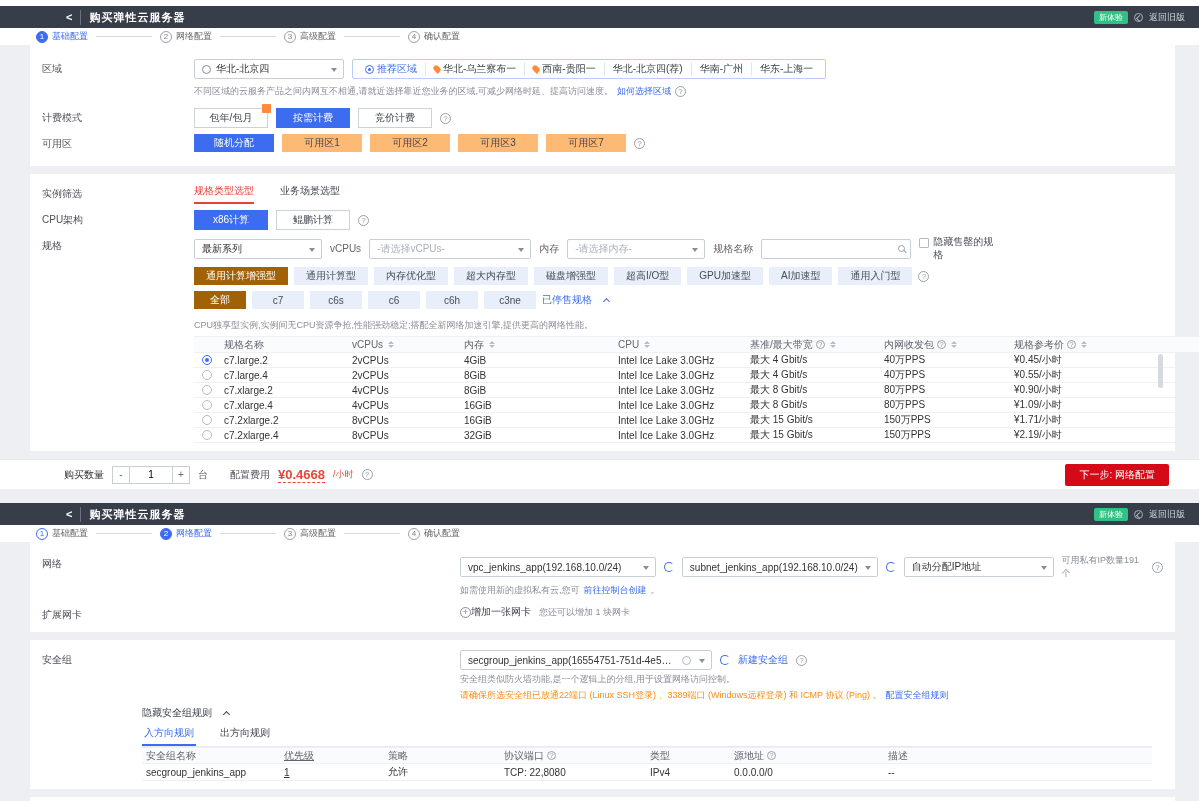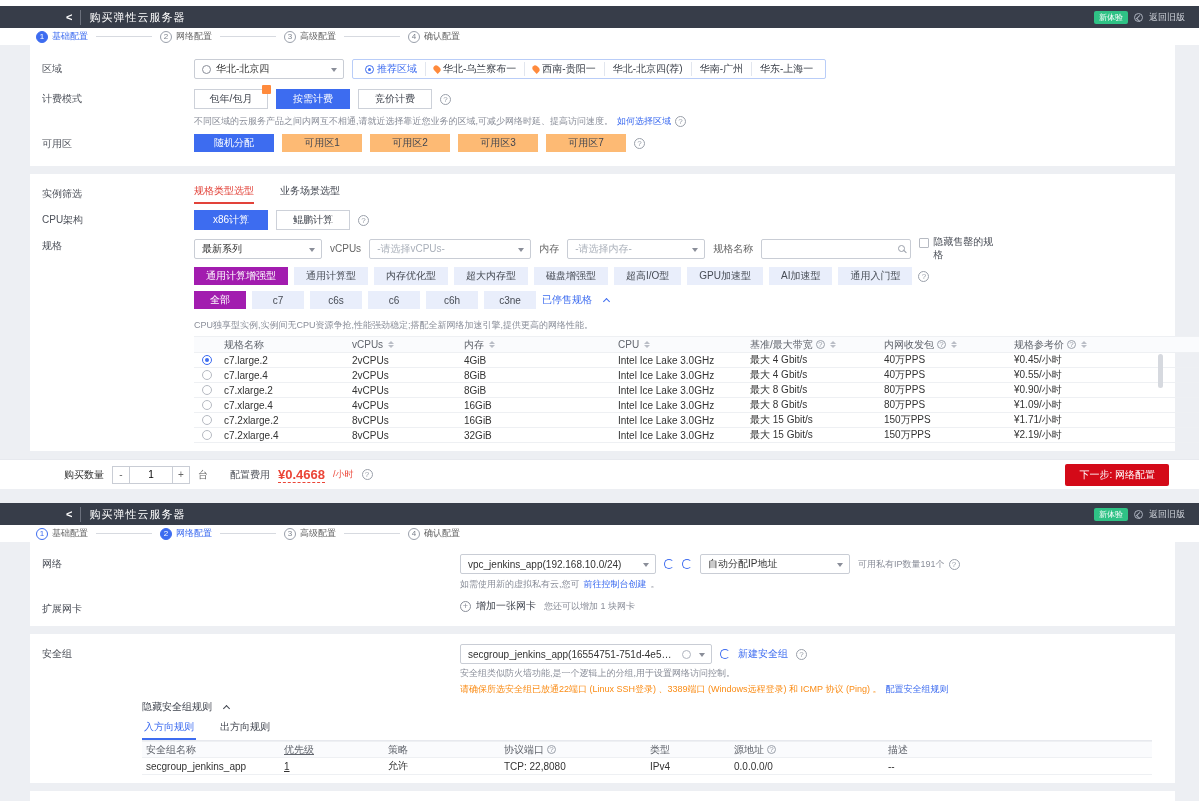--- a/index.html
+++ b/index.html
@@ -2,21 +2,21 @@
 <html><head>
 <meta charset="utf-8">
 <style>
   * { box-sizing: border-box; margin: 0; padding: 0; }
   body { margin:0; background:#fff; }
   .page { width:1199px; height:801px; overflow:hidden; background:#edeff3;
           font-family:"Liberation Sans","DejaVu Sans",sans-serif; font-size:10px; color:#333; }
   .topgap { height:6px; background:#fff; }
   .bar { height:22px; background:#373d49; color:#fff; display:flex; align-items:center; padding:0 14px 0 66px; font-size:11px; }
   .back { cursor:pointer; font-weight:bold; margin-right:8px; }
-  .bar-title { border-left:1px solid #6b707c; padding-left:8px; font-weight:normal; letter-spacing:1px; }
+  .bar-title { border-left:1px solid #6b707c; padding-left:8px; font-weight:bold; letter-spacing:1px; }
   .bar-right { margin-left:auto; display:flex; align-items:center; gap:6px; }
   .badge { background:#2fc285; color:#fff; font-size:8px; padding:1px 5px; border-radius:2px; }
   .old-icon { width:9px; height:9px; border:1px solid #aab0bc; border-radius:50%; position:relative; }
   .old-icon::after { content:""; position:absolute; left:2px; top:2px; border-top:1px solid #aab0bc; border-left:1px solid #aab0bc; width:4px; height:4px; transform:rotate(-45deg); }
   .old-link { color:#cfd3da; font-size:9px; cursor:pointer; }
   .steps { height:17px; background:#fff; display:flex; align-items:center; padding-left:36px; gap:8px; }
   .step { display:flex; align-items:center; gap:4px; }
   .stc { width:12px; height:12px; border-radius:50%; border:1px solid #9aa0ab; color:#7b818c; font-size:8px; display:flex; align-items:center; justify-content:center; }
   .step.active .stc { background:#3d6cf0; border-color:#3d6cf0; color:#fff; }
   .step.done .stc { border-color:#3d6cf0; color:#3d6cf0; }
@@ -45,21 +45,21 @@
   .fire { width:6px; height:8px; background:#ff8a3c; border-radius:50% 50% 50% 0; transform:rotate(-45deg); flex:none; }
   .btn-t { position:relative; height:20px; min-width:74px; padding:0 10px; border:1px solid #cdd1d9; background:#fff; display:inline-flex; align-items:center; justify-content:center; cursor:pointer; color:#40454f; }
   .btn-t.on { background:#3d6cf0; border-color:#3d6cf0; color:#fff; }
   .promo { position:absolute; top:-5px; right:-4px; width:9px; height:9px; background:#ff8a3c; border-radius:1px; }
   .azb { height:18px; min-width:80px; padding:0 10px; background:#fdba74; display:inline-flex; align-items:center; justify-content:center; color:#40454f; cursor:pointer; }
   .azb.on { background:#3d6cf0; color:#fff; }
   .ft-tabs { display:flex; gap:26px; }
   .ft-tab { padding-bottom:4px; color:#40454f; cursor:pointer; }
   .ft-tab.on { color:#e2433a; border-bottom:2px solid #e2433a; }
   .pill { height:18px; padding:0 12px; background:#e9eefb; color:#474c55; display:inline-flex; align-items:center; cursor:pointer; white-space:nowrap; }
-  .pill.on { background:#a21caf; color:#fff; }
+  .pill.on { background:#a16207; color:#fff; }
   .inp { height:20px; border:1px solid #c9cdd5; border-radius:2px; width:150px; padding:0 18px 0 6px; font-size:10px; }
   .inpwrap { position:relative; display:inline-flex; align-items:center; }
   .mag { position:absolute; right:6px; width:7px; height:7px; border:1px solid #9aa0aa; border-radius:50%; }
   .mag::after { content:""; position:absolute; width:4px; height:1px; background:#9aa0aa; right:-3px; bottom:-1px; transform:rotate(45deg); }
   .cbrow { display:flex; align-items:flex-start; gap:4px; }
   .cb { width:10px; height:10px; border:1px solid #b6bac2; border-radius:1px; background:#fff; flex:none; margin-top:2px; cursor:pointer; }
   .cbl { width:64px; line-height:1.25; color:#4c5059; }
   .stopped { color:#3d6cf0; display:inline-flex; align-items:center; gap:12px; cursor:pointer; }
   .caret-up { width:5px; height:5px; border-left:1px solid; border-top:1px solid; transform:rotate(45deg); display:inline-block; margin-top:2px; }
   .desc { color:#8a8e99; font-size:9px; margin:4px 0 2px; }
@@ -84,21 +84,21 @@
   .sq-inp { width:42px; height:18px; border:1px solid #c9cdd5; border-left:none; border-right:none; text-align:center; font-size:10px; }
   .unit { color:#666; }
   .fee-lbl { margin-left:14px; color:#4c5059; }
   .price-big { color:#eb4537; font-size:13px; font-weight:bold; border-bottom:1px dashed #eb4537; }
   .price-sm { color:#eb4537; font-size:9px; }
   .next-btn { margin-left:auto; background:#d40a18; color:#fff; height:22px; padding:0 14px; display:flex; align-items:center; border-radius:2px; cursor:pointer; }
   .note { color:#8a8e99; font-size:9px; display:flex; align-items:center; gap:4px; }
   .link { color:#3d6cf0; cursor:pointer; }
   .orange { color:#fa8c16; }
   .gap { height:14px; }
-  .addnic { display:flex; align-items:center; gap:5px; color:#40454f; cursor:pointer; }
+  .addnic { display:flex; align-items:center; color:#40454f; cursor:pointer; }
   .plus-ic { width:11px; height:11px; border:1px solid #8a8e99; border-radius:50%; color:#8a8e99; font-size:9px; display:flex; align-items:center; justify-content:center; }
   .plus-ic::after { content:"+"; margin-top:-1px; }
   .sg-col { display:flex; flex-direction:column; gap:3px; }
   .sg-block { margin-left:100px; margin-top:4px; }
   .sg-tabs { display:flex; gap:22px; border-bottom:1px solid #e7e9ee; width:1010px; }
   .sg-tab { padding:3px 2px 4px; color:#40454f; cursor:pointer; }
   .sg-tab.on { color:#3d6cf0; border-bottom:2px solid #3d6cf0; }
   .sg-tbl { width:1010px; }
   .s-name{width:138px;flex:none;} .s-pri{width:104px;flex:none;text-decoration:underline;} .s-pol{width:116px;flex:none;}
   .s-port{width:146px;flex:none;} .s-type{width:84px;flex:none;} .s-src{width:154px;flex:none;} .s-desc{flex:1;}
@@ -169,41 +169,41 @@
               </span>
             <span class="qi">
                 <span>华南-广州</span>
               </span>
             <span class="qi">
                 <span>华东-上海一</span>
               </span>
           </span>
         </div>
       </div>
-      <div class="row" style="margin-top:10px">
-        <div class="lbl">计费模式</div>
-        <div class="ctl">
-          <span class="btn-t">
-              <span>包年/包月</span>
-              <span class="promo"></span>
-            </span>
-          <span class="btn-t on">
-              <span>按需计费</span>
-            </span>
-          <span class="btn-t">
-              <span>竞价计费</span>
-            </span>
-          <span class="help"></span>
-        </div>
-      </div>
       <div class="row" style="margin-top:2px">
         <div class="lbl"></div>
         <div class="note">
           <span>不同区域的云服务产品之间内网互不相通,请就近选择靠近您业务的区域,可减少网络时延、提高访问速度。</span>
           <span class="link">如何选择区域</span>
+          <span class="help"></span>
+        </div>
+      </div>
+      <div class="row" style="margin-top:10px">
+        <div class="lbl">计费模式</div>
+        <div class="ctl">
+          <span class="btn-t">
+              <span>包年/包月</span>
+              <span class="promo"></span>
+            </span>
+          <span class="btn-t on">
+              <span>按需计费</span>
+            </span>
+          <span class="btn-t">
+              <span>竞价计费</span>
+            </span>
           <span class="help"></span>
         </div>
       </div>
       <div class="row">
         <div class="lbl">可用区</div>
         <div class="ctl">
           <span class="azb on">随机分配</span>
           <span class="azb">可用区1</span>
           <span class="azb">可用区2</span>
           <span class="azb">可用区3</span>
@@ -473,20 +473,23 @@
     </div>
 
     <div class="card">
       <div class="row" style="margin:4px 0">
         <div class="lbl">网络</div>
         <div class="ctl">
           <span class="sel" style="width:196px">
               <span>vpc_jenkins_app(192.168.10.0/24)</span>
             </span>
           <span class="refresh"></span>
+          <span class="sel" style="width:196px">
+              <span>subnet_jenkins_app(192.168.10.0/24)</span>
+            </span>
           <span class="refresh"></span>
           <span class="sel" style="width:150px">
               <span>自动分配IP地址</span>
             </span>
           <span class="note">
               <span>可用私有IP数量191个</span>
               <span class="help"></span>
             </span>
         </div>
       </div>

